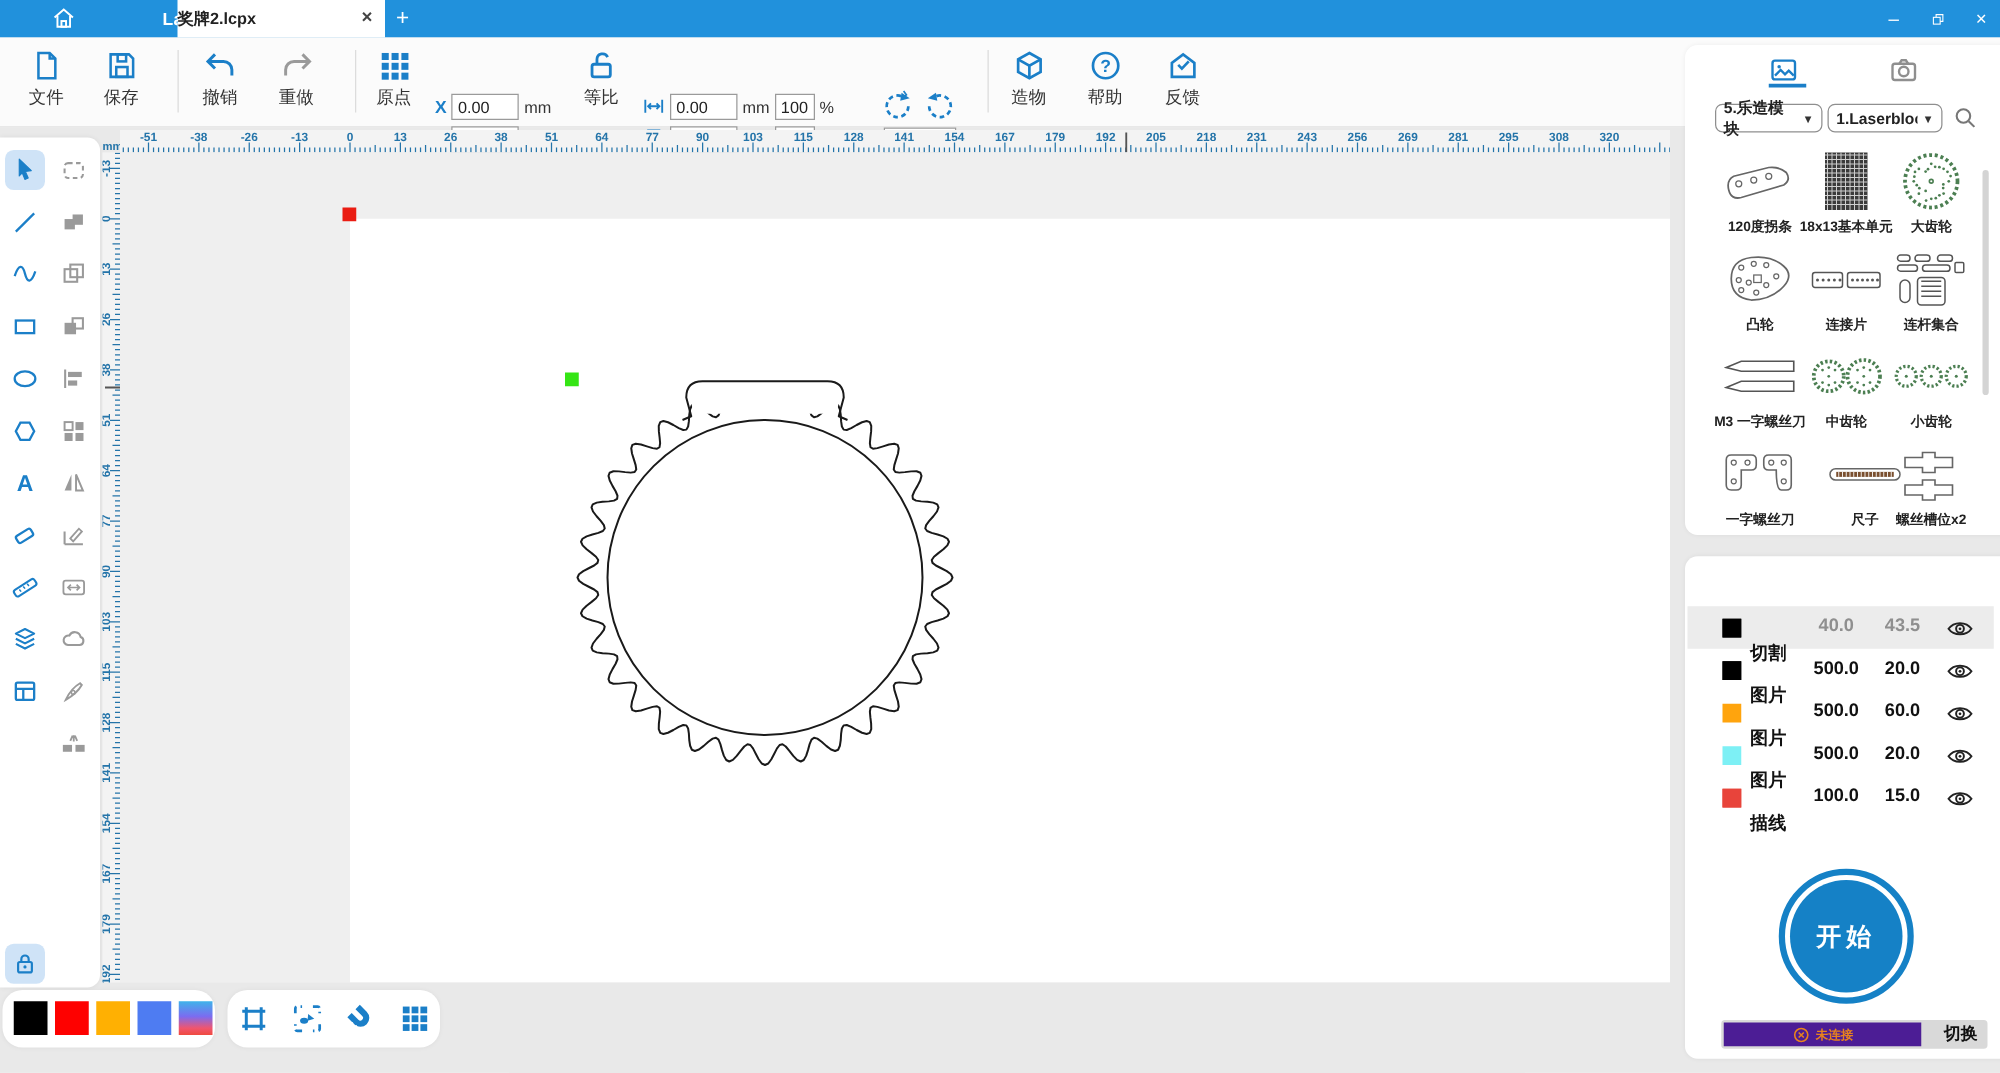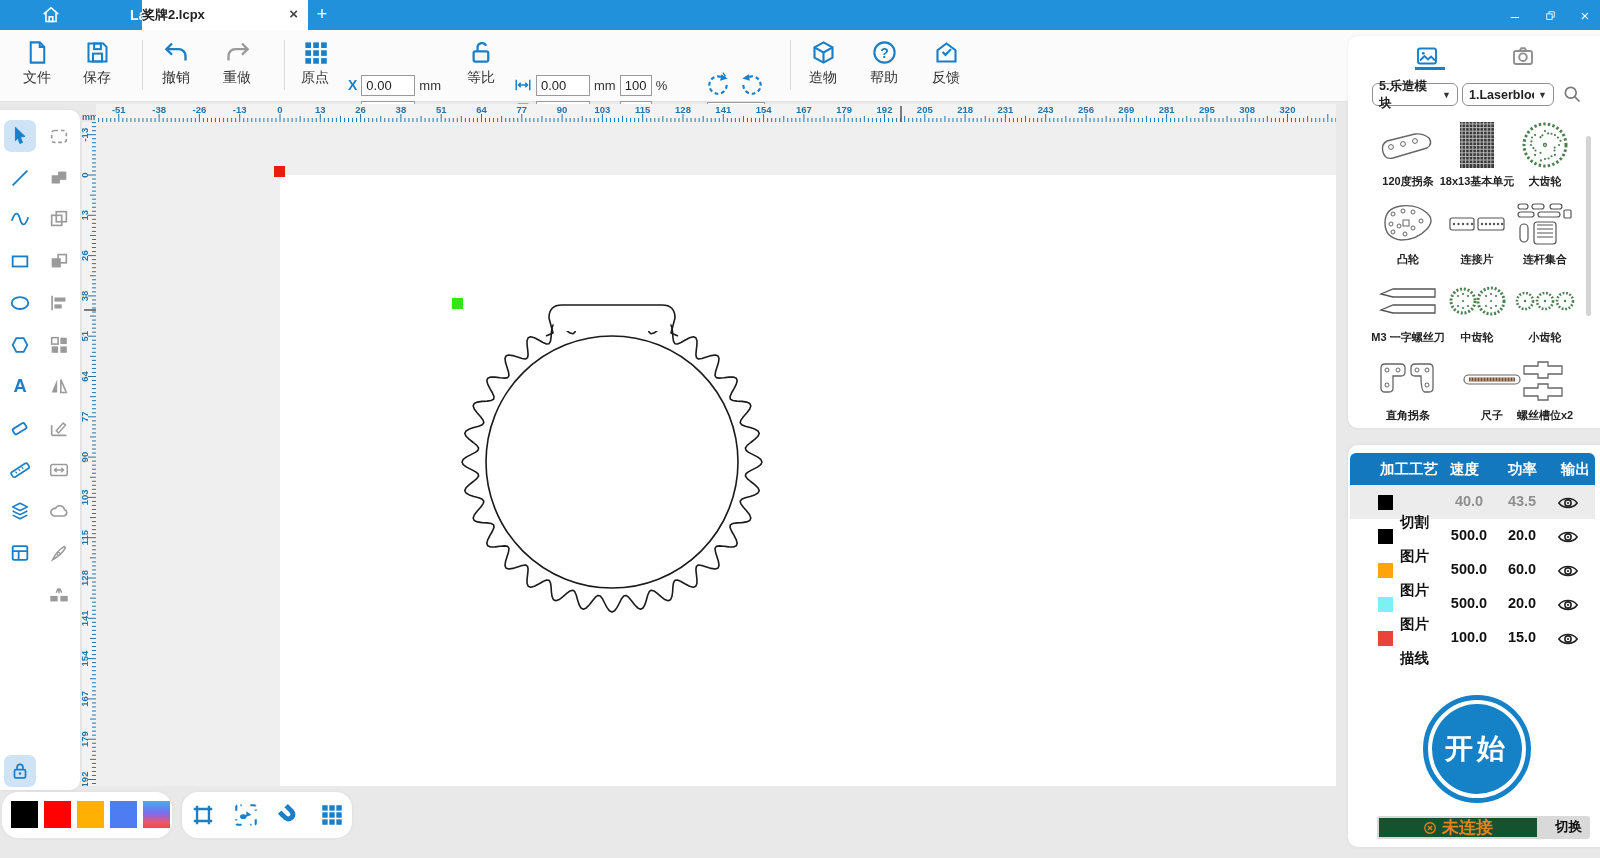--- a/index.html
+++ b/index.html
@@ -81,25 +81,25 @@
   .proc-row { position:absolute; left:2px; width:245px; height:34px; font-size:14.5px; color:#111; }
   .proc-row.sel { background:#ececec; }
   .proc-row.sel .num { color:#8f8f8f; }
   .proc-row .csw { position:absolute; left:28px; top:10px; width:15px; height:15px; }
   .proc-row .plabel { position:absolute; left:50px; top:8px; font-weight:bold;margin-top:20px; }
   .proc-row .num { position:absolute; top:8px; width:50px; text-align:center; font-weight:bold; }
   .proc-row .eye { position:absolute; left:207px; top:7px; width:22px; height:20px; color:#222; }
 
   #start-btn { position:absolute; left:75px; top:250px; width:108px; height:108px; border-radius:50%;
     border:5px solid #1581c6; background:#fff; display:flex; align-items:center; justify-content:center; }
-  #start-inner { width:90px; height:90px; border-radius:50%; background:#1581c6; color:#fff; font-size:28px;
+  #start-inner { width:90px; height:90px; border-radius:50%; background:#1581c6; color:#fff; font-size:20px;
     font-weight:bold; display:flex; align-items:center; justify-content:center; letter-spacing:4px; }
   #conn-bar { position:absolute; left:29px; top:371px; width:213px; height:23px; background:#d9d9d9; border-radius:3px; }
-  #conn-status { position:absolute; left:2px; top:2px; width:158px; height:19px; background:#14532d;
-    display:flex; align-items:center; justify-content:center; gap:5px; color:#e8821e; font-size:17px; font-weight:bold; }
+  #conn-status { position:absolute; left:2px; top:2px; width:158px; height:19px; background:#4c1d95;
+    display:flex; align-items:center; justify-content:center; gap:5px; color:#e8821e; font-size:10px; font-weight:bold; }
   #conn-status svg { width:14px; height:14px; }
   #conn-switch { position:absolute; right:8px; top:2px; font-size:13.5px; font-weight:bold; color:#111; }
 </style>
 </head>
 <body>
 
 <div id="titlebar">
   <span class="home"><svg viewBox="0 0 24 24" fill="none" stroke="currentColor" stroke-width="1.7">
         <path d="M4 11 L12 4 L20 11"></path>
         <path d="M6.5 9.5 V19 H17.5 V9.5"></path>
@@ -1187,21 +1187,21 @@
             <g fill="none" stroke="#666">
               <circle cx="10" cy="16" r="2"></circle>
               <circle cx="21" cy="16" r="2"></circle>
               <circle cx="10" cy="31" r="2"></circle>
               <circle cx="40" cy="16" r="2"></circle>
               <circle cx="50" cy="16" r="2"></circle>
               <circle cx="50" cy="31" r="2"></circle>
             </g>
           </svg>
         </div>
-        <div class="lib-lbl">直角拐条</div>
+        <div class="lib-lbl">一字螺丝刀</div>
       </div>
       <div class="lib-cell" style="left: 110px; top: 316px;">
         <div class="lib-thumb">
           <svg viewBox="0 0 62 50" width="62" height="50">
             <rect x="3" y="21" width="56" height="9" rx="4.5" fill="none" stroke="#666" stroke-width="1.2"></rect>
             <rect x="8" y="23.5" width="46" height="4" fill="#7a4f2f"></rect>
             <g stroke="#fff" stroke-width="0.7">
               <line x1="10" y1="23.5" x2="10" y2="27.5"></line>
               <line x1="13" y1="23.5" x2="13" y2="27.5"></line>
               <line x1="16" y1="23.5" x2="16" y2="27.5"></line>
@@ -1231,26 +1231,20 @@
             </g>
           </svg>
         </div>
         <div class="lib-lbl">螺丝槽位x2</div>
       </div>
     </div>
   <div id="lib-scroll"></div>
 </div>
 
 <div class="rcard" id="proc-card">
-  <div id="proc-header">
-    <span style="left:30px">加工工艺</span>
-    <span style="left:100px">速度</span>
-    <span style="left:158px">功率</span>
-    <span style="left:211px">输出</span>
-  </div>
   <div id="proc-rows">
       <div class="proc-row sel" style="top: 40px;">
         <span class="csw" style="background:#000000; border:1px solid #000000"></span>
         <span class="plabel">切割</span>
         <span class="num" style="left:94px">40.0</span>
         <span class="num" style="left:147px">43.5</span>
         <span class="eye"><svg viewBox="0 0 24 24">
             <path d="M2 12 C6.5 5.5 17.5 5.5 22 12 C17.5 18.5 6.5 18.5 2 12 Z" fill="none" stroke="currentColor" stroke-width="1.7"></path>
             <circle cx="12" cy="12" r="3.4" fill="none" stroke="currentColor" stroke-width="1.7"></circle>
             <circle cx="12" cy="12" r="1.2" fill="currentColor"></circle>

